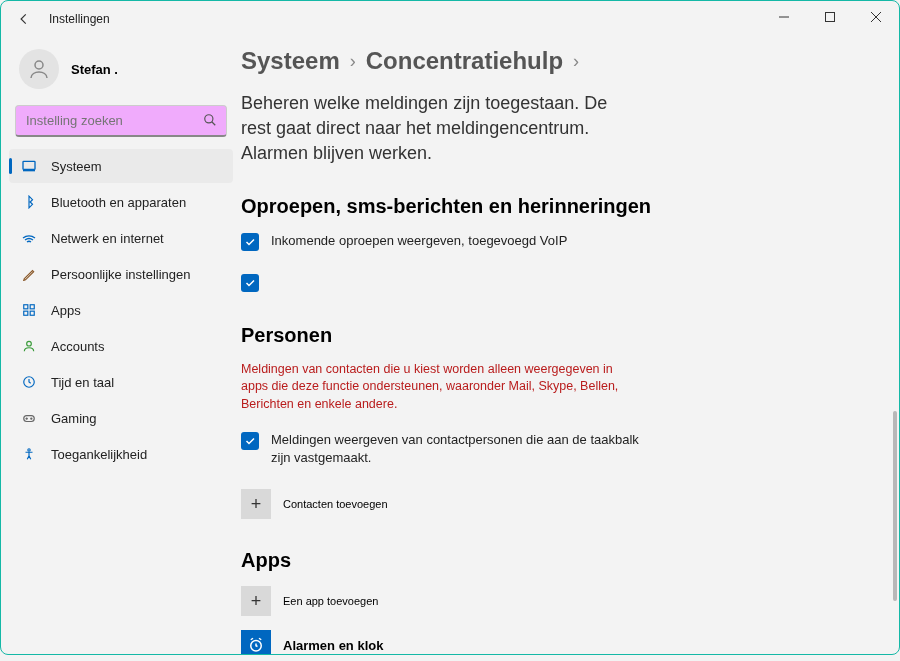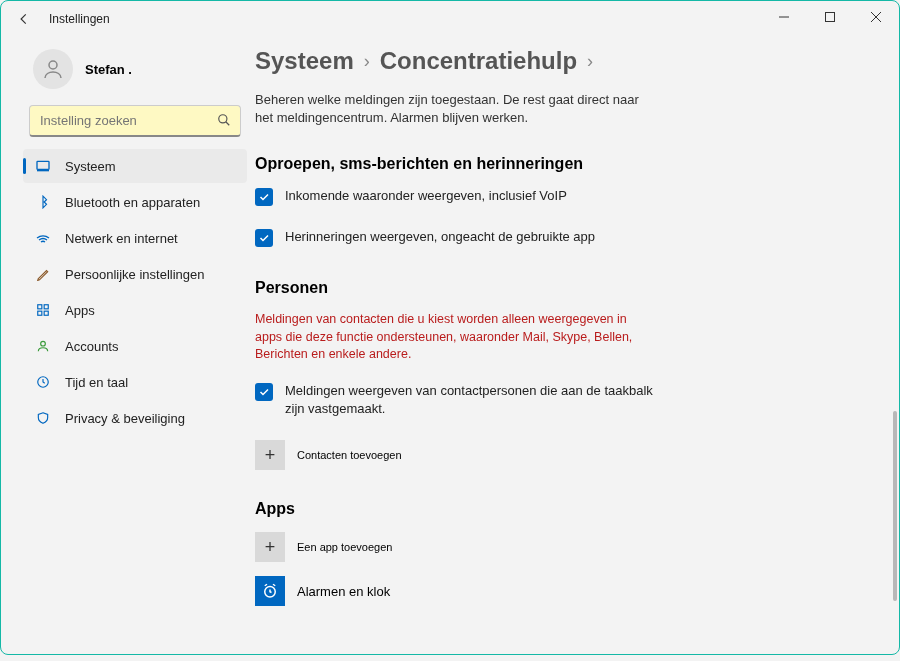--- a/index.html
+++ b/index.html
@@ -3,51 +3,51 @@
 <meta charset="utf-8">
 <style>
   * { box-sizing: border-box; margin: 0; padding: 0; font-family: "Segoe UI", sans-serif; }
   body { background: #f3f3f3; width: 900px; height: 661px; overflow: hidden; position: relative; }
   .window { width: 900px; height: 655px; background: #f3f3f3; border: 1px solid #14b8a6; border-radius: 8px; position: relative; display: flex; flex-direction: column; }
   .titlebar { height: 36px; display: flex; align-items: center; padding: 0 8px; position: relative; }
   .back-btn { width: 30px; height: 30px; display: flex; align-items: center; justify-content: center; border-radius: 4px; cursor: pointer; font-size: 14px; }
   .title { font-size: 12px; margin-left: 10px; color: #222; }
   .winbtns { position: absolute; right: 0; top: 0; display: flex; }
   .winbtn { width: 46px; height: 32px; display: flex; align-items: center; justify-content: center; cursor: pointer; }
-  .body { flex: 1; display: flex; overflow: hidden; padding-left: 14px; }
+  .body { flex: 1; display: flex; overflow: hidden; }
   .sidebar { width: 240px; padding: 4px 8px 8px 8px; display: flex; flex-direction: column; }
   .user { display: flex; align-items: center; padding: 8px 10px 16px 10px; gap: 12px; }
   .avatar { width: 40px; height: 40px; border-radius: 50%; background: #e3e3e3; display: flex; align-items: center; justify-content: center; }
   .user-name { font-size: 13px; font-weight: 600; }
   .user-sub { font-size: 10px; color: #888; }
   .search { position: relative; margin: 0 6px 12px 6px; }
-  .search input { width: 100%; height: 32px; border: 1px solid #ccc; border-bottom: 2px solid #888; border-radius: 4px; background: #fef9c3; padding: 0 32px 0 10px; font-size: 13px; outline: none; }
+  .search input { width: 100%; height: 32px; border: 1px solid #ccc; border-bottom: 2px solid #888; border-radius: 4px; background: #f0abfc; padding: 0 32px 0 10px; font-size: 13px; outline: none; }
   .search-icon { position: absolute; right: 10px; top: 8px; color: #555; font-size: 13px; pointer-events: none; }
   .nav { display: flex; flex-direction: column; gap: 2px; }
   .nav-item { height: 34px; display: flex; align-items: center; gap: 14px; padding: 0 12px; border-radius: 4px; font-size: 13px; color: #222; cursor: pointer; position: relative; }
   .nav-item.active { background: #eaeaea; }
   .nav-item.active::before { content: ""; position: absolute; left: 0px; top: 9px; width: 3px; height: 16px; background: #0067c0; border-radius: 2px; }
   .nav-icon { width: 16px; height: 16px; display: flex; align-items: center; justify-content: center; font-size: 14px; }
   .content { flex: 1; padding: 10px 30px 0 0; overflow-y: auto; }
   .breadcrumb { display: flex; align-items: center; gap: 10px; font-size: 24px; font-weight: 600; color: #222; margin-bottom: 16px; }
   .breadcrumb .crumb-link { color: #555; cursor: pointer; }
   .breadcrumb .sep { color: #888; font-size: 18px; font-weight: normal; }
-  .desc { font-size: 13px; color: #333; max-width: 400px; margin-bottom: 28px; line-height: 1.4; }
-  .section-title { font-size: 16px; font-weight: 600; margin-bottom: 14px; }
+  .desc { font-size: 18px; color: #333; max-width: 400px; margin-bottom: 28px; line-height: 1.4; }
+  .section-title { font-size: 20px; font-weight: 600; margin-bottom: 14px; }
   .check-row { display: flex; align-items: flex-start; gap: 12px; margin-bottom: 22px; max-width: 420px; }
   .checkbox { width: 18px; height: 18px; background: #0067c0; border-radius: 3px; display: flex; align-items: center; justify-content: center; flex-shrink: 0; cursor: pointer; margin-top: 1px; }
   .checkbox svg { width: 12px; height: 12px; stroke: white; stroke-width: 3; fill: none; }
   .check-label { font-size: 13px; color: #222; line-height: 1.4; }
   .section-desc { font-size: 12.5px; color: #b91c1c; max-width: 400px; margin-bottom: 18px; line-height: 1.4; }
   .add-row { display: flex; align-items: center; gap: 12px; margin-bottom: 30px; }
   .add-btn { width: 30px; height: 30px; background: #d9d9d9; display: flex; align-items: center; justify-content: center; cursor: pointer; font-size: 18px; color: #333; }
   .add-label { font-size: 11px; }
   .app-row { display: flex; align-items: center; gap: 12px; margin-bottom: 10px; }
   .app-icon { width: 30px; height: 30px; background: #0067c0; display: flex; align-items: center; justify-content: center; color: white; }
-  .app-label { font-size: 13px; }
+  .app-label { font-size: 13px; font-weight: bold; }
   .scrollbar-thumb { position: absolute; right: 2px; top: 410px; width: 4px; height: 190px; background: #b8b8b8; border-radius: 3px; }
   .section-gap { height: 10px; }
 </style>
 </head>
 <body>
 
 <div class="window">
   <div class="titlebar">
     <div class="back-btn">
       <svg width="14" height="14" viewBox="0 0 24 24" stroke="#333" stroke-width="2" fill="none">
@@ -156,54 +156,64 @@
             <span class="nav-icon">
               <svg width="14" height="14" viewBox="0 0 24 24" fill="none" stroke="#0067c0" stroke-width="2">
                 <circle cx="12" cy="12" r="9"></circle>
                 <path d="M12 7v5l3 2"></path>
               </svg>
             </span>
             <span>Tijd en taal</span>
           </div>
         <div class="nav-item">
             <span class="nav-icon">
+              <svg width="16" height="14" viewBox="0 0 24 24" fill="none" stroke="#666" stroke-width="2">
+                <rect x="3" y="8" width="18" height="10" rx="5"></rect>
+                <circle cx="16" cy="13" r="1" fill="#666"></circle>
+                <path d="M8 11v4M6 13h4"></path>
+              </svg>
+            </span>
+            <span>Gaming</span>
+          </div>
+        <div class="nav-item">
+            <span class="nav-icon">
               <svg width="14" height="14" viewBox="0 0 24 24" fill="none" stroke="#0067c0" stroke-width="2">
-                <path d="M12 3l8 3v5c0 5-3 8-8 10-5-2-8-5-8-10V6l8-3z"></path>
-              </svg>
-            </span>
-            <span>Privacy &amp; beveiliging</span>
+                <circle cx="12" cy="5" r="2"></circle>
+                <path d="M6 9h12M12 9v6M9 21l3-6 3 6"></path>
+              </svg>
+            </span>
+            <span>Toegankelijkheid</span>
           </div>
       </div>
     </div>
 
     <div class="content">
       <div class="breadcrumb">
         <span class="crumb-link">Systeem</span>
         <span class="sep">›</span>
         <span class="crumb-link">Concentratiehulp</span>
         <span class="sep">›</span>
       </div>
       <div class="desc">Beheren welke meldingen zijn toegestaan. De rest gaat direct naar het meldingencentrum. Alarmen blijven werken.</div>
 
       <div class="section-title">Oproepen, sms-berichten en herinneringen</div>
       <div class="check-row">
         <div class="checkbox">
             <svg viewBox="0 0 24 24">
               <path d="M5 12l5 5L20 7"></path>
             </svg>
           </div>
-        <div class="check-label">Inkomende waaronder weergeven, inclusief VoIP</div>
+        <div class="check-label">Inkomende oproepen weergeven, toegevoegd VoIP</div>
       </div>
       <div class="check-row">
         <div class="checkbox">
             <svg viewBox="0 0 24 24">
               <path d="M5 12l5 5L20 7"></path>
             </svg>
           </div>
-        <div class="check-label">Herinneringen weergeven, ongeacht de gebruikte app</div>
       </div>
 
       <div class="section-gap"></div>
       <div class="section-title">Personen</div>
       <div class="section-desc">Meldingen van contacten die u kiest worden alleen weergegeven in apps die deze functie ondersteunen, waaronder Mail, Skype, Bellen, Berichten en enkele andere.</div>
       <div class="check-row">
         <div class="checkbox">
             <svg viewBox="0 0 24 24">
               <path d="M5 12l5 5L20 7"></path>
             </svg>

